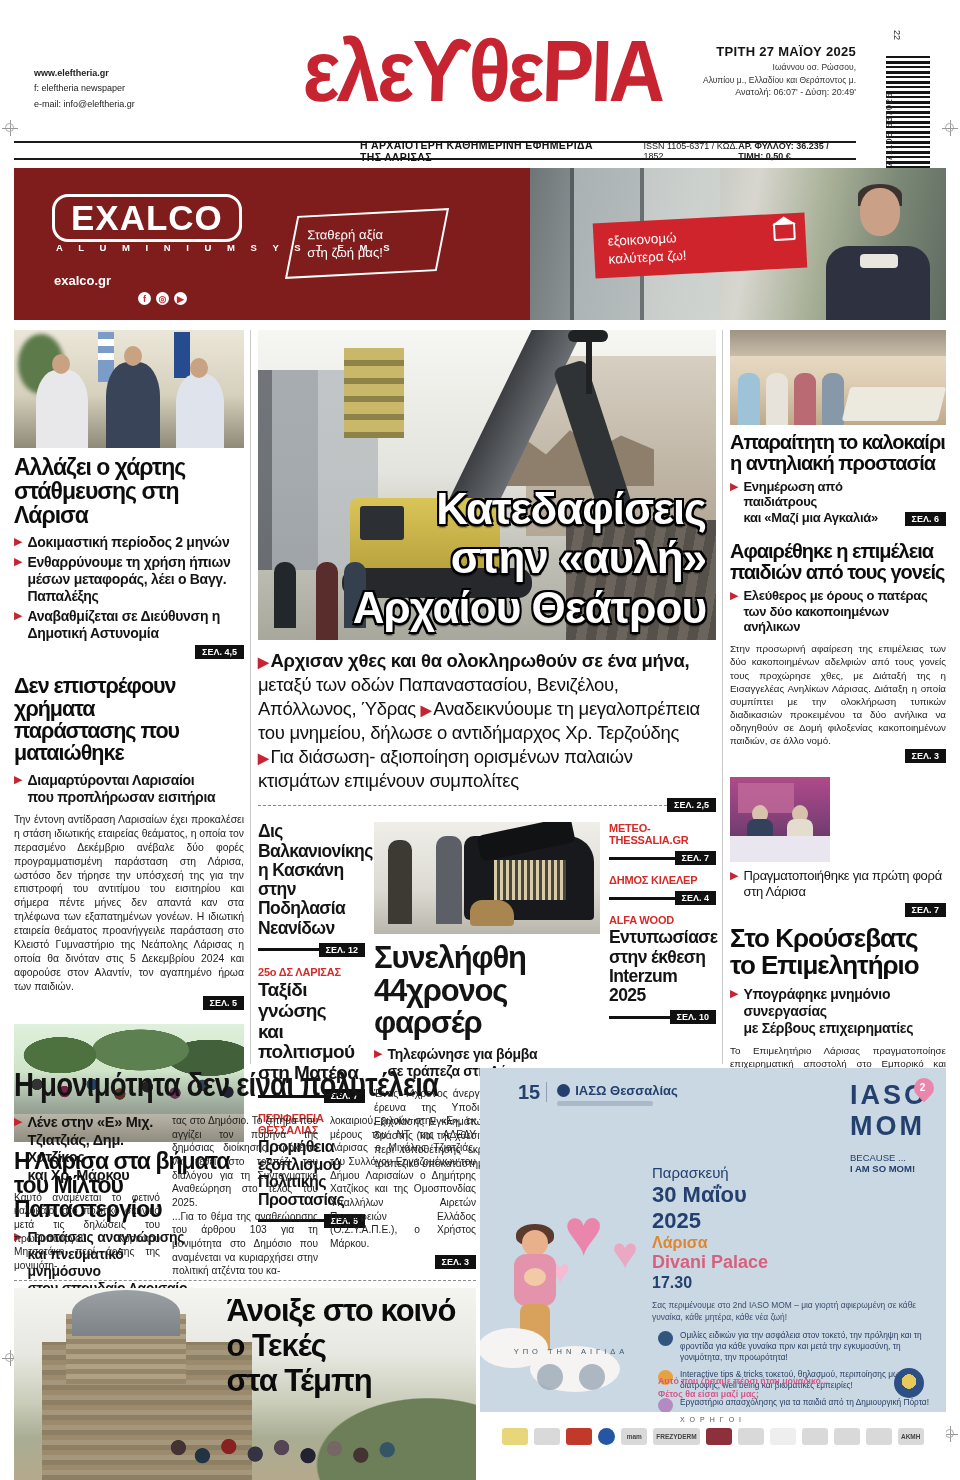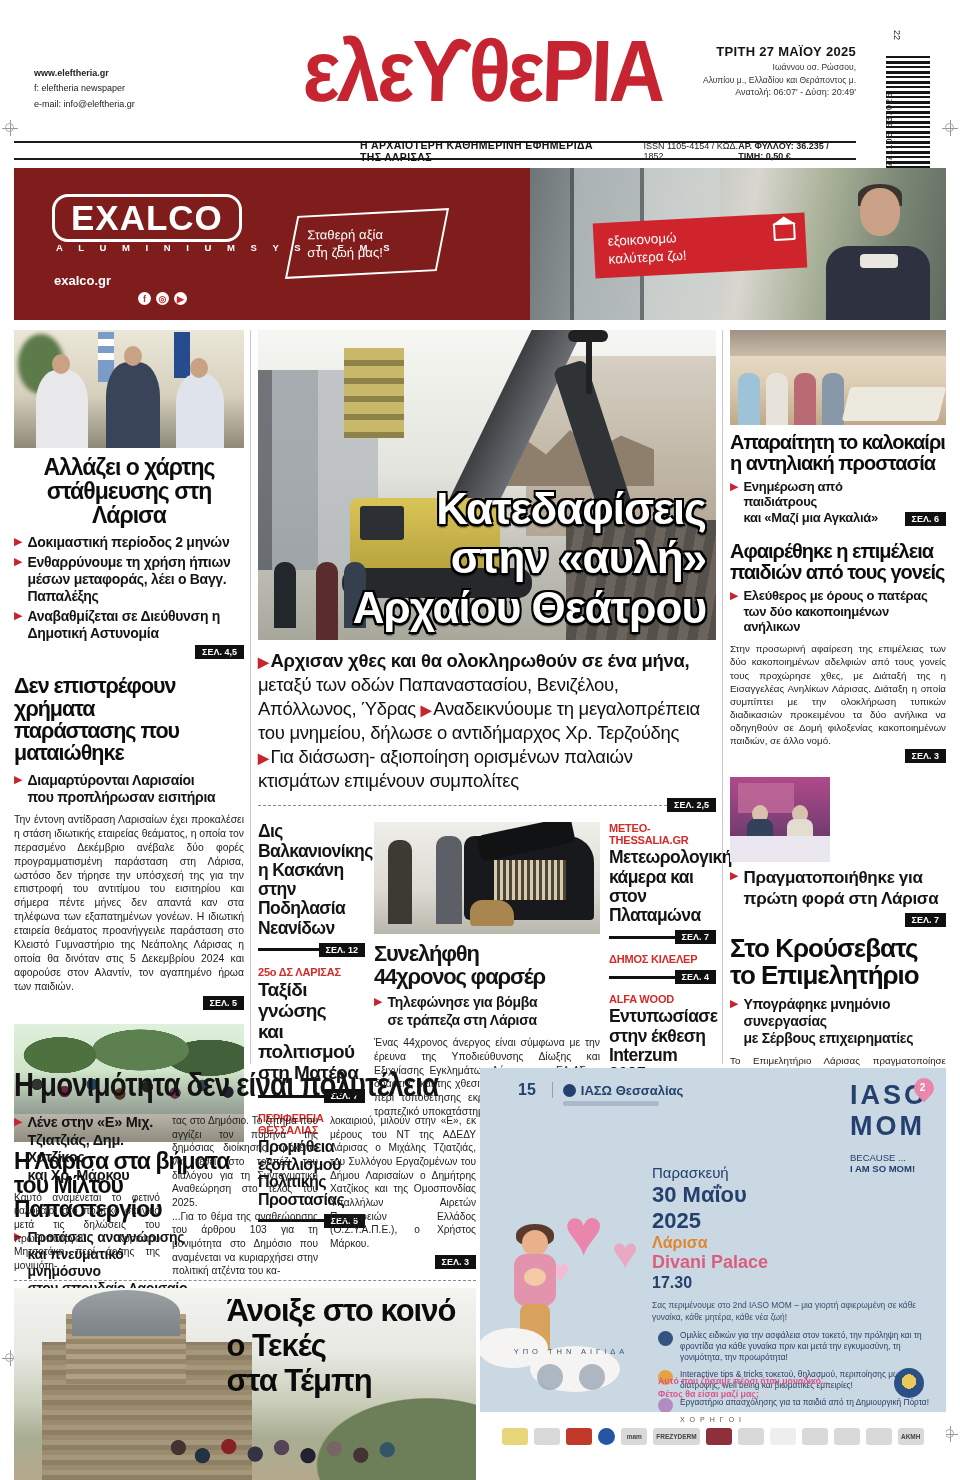--- a/index.html
+++ b/index.html
@@ -126,21 +126,21 @@
   .cs{flex:1;min-width:0;}
   .brief{margin-bottom:9px;}
   .brief .bt{font-size:17.5px;font-weight:800;line-height:1.1;letter-spacing:-0.6px;}
   .p5{height:112px;background:linear-gradient(180deg,#efeee9 0%,#dcdad2 60%,#b9b6ac 100%);}
   .p5 .car{position:absolute;right:6px;top:14px;width:130px;height:84px;background:#17191d;border-radius:10px 26px 4px 6px;}
   .p5 .hatch{position:absolute;right:26px;top:4px;width:96px;height:26px;background:#101214;transform:rotate(-12deg);border-radius:6px;}
   .p5 .cage{position:absolute;right:34px;top:38px;width:72px;height:40px;background:repeating-linear-gradient(90deg,#d8cba8 0 3px,#4a443c 3px 6px);}
   .p5 .m1{position:absolute;left:14px;top:18px;width:24px;height:84px;border-radius:10px 10px 0 0;background:#3d3a33;}
   .p5 .m2{position:absolute;left:62px;top:14px;width:26px;height:88px;border-radius:10px 10px 0 0;background:#5c6066;}
   .p5 .dog{position:absolute;left:96px;bottom:8px;width:44px;height:26px;border-radius:12px 16px 4px 4px;background:#a9854f;}
-  .cshead{font-size:22px;font-weight:800;letter-spacing:-1.2px;line-height:1.05;margin-top:8px;}
+  .cshead{font-size:31px;font-weight:800;letter-spacing:-1.2px;line-height:1.05;margin-top:8px;}
   .p6{height:95px;background:linear-gradient(180deg,#efe4d2 0%,#ddcdb4 55%,#bfa98a 100%);}
   .p6 .tent{position:absolute;left:0;top:0;right:0;height:26px;background:linear-gradient(180deg,#9e9384,#c9bda9);}
   .p6 .tbl{position:absolute;right:4px;bottom:4px;width:96px;height:34px;background:#eceade;border-radius:3px;transform:skewX(-14deg);}
   .p6 .c1,.p6 .c2,.p6 .c3,.p6 .c4{position:absolute;bottom:0;width:22px;height:52px;border-radius:9px 9px 0 0;}
   .p6 .c1{left:8px;background:#9ec3d8;} .p6 .c2{left:36px;background:#e7e3da;} .p6 .c3{left:64px;background:#b96a72;} .p6 .c4{left:92px;background:#8798a8;}
   .p7{height:85px;width:100px;background:linear-gradient(180deg,#b04a8a 0%,#7e3f77 55%,#4e3356 100%);flex:none;}
   .p7 .scr{position:absolute;left:8px;top:6px;width:56px;height:30px;background:#c06a9a;opacity:.8;}
   .p7 .tb{position:absolute;left:0;bottom:0;right:0;height:26px;background:#e9e6ef;}
   .p7 .h1c,.p7 .h2c{position:absolute;width:16px;height:18px;border-radius:50%;background:#d9c2ad;top:28px;}
   .p7 .h1c{left:22px;} .p7 .h2c{left:62px;}
@@ -165,21 +165,21 @@
   .tekke .mnt{position:absolute;right:0;top:40px;width:240px;height:152px;background:radial-gradient(ellipse 200px 120px at 80% 90%,#6d7f58 55%,transparent 56%),radial-gradient(ellipse 160px 90px at 100% 100%,#55693f 60%,transparent 61%);}
   .tekke .bld{position:absolute;left:28px;top:54px;width:210px;height:138px;background:repeating-linear-gradient(0deg,#8d7f63 0 5px,#a5977b 5px 10px,#9b8b6c 10px 15px);}
   .tekke .up{position:absolute;left:52px;top:26px;width:120px;height:70px;background:repeating-linear-gradient(0deg,#97876a 0 5px,#b0a184 5px 10px);}
   .tekke .dome{position:absolute;left:58px;top:2px;width:108px;height:46px;border-radius:50% 50% 0 0;background:linear-gradient(180deg,#9aa0a4,#7d8286);}
   .tekke .crowd{position:absolute;left:150px;bottom:0;width:240px;height:54px;
      background:radial-gradient(circle 8px at 6% 40%,#433 90%,transparent),radial-gradient(circle 8px at 16% 55%,#234 90%,transparent),radial-gradient(circle 8px at 27% 38%,#822 90%,transparent),radial-gradient(circle 8px at 38% 52%,#334 90%,transparent),radial-gradient(circle 8px at 49% 40%,#545 90%,transparent),radial-gradient(circle 8px at 60% 55%,#223 90%,transparent),radial-gradient(circle 8px at 71% 42%,#766 90%,transparent),radial-gradient(circle 8px at 82% 54%,#433 90%,transparent),radial-gradient(circle 8px at 93% 44%,#356 90%,transparent);}
   .tkhead{position:absolute;left:46%;top:6px;font-size:31px;font-weight:800;letter-spacing:-1px;line-height:1.12;color:#0b0b0b;}
   
   .iaso{position:absolute;left:480px;top:1068px;width:466px;height:394px;background:var(--iasobg);overflow:hidden;}
   .ia-head{position:absolute;left:38px;top:14px;display:flex;align-items:flex-start;gap:10px;color:var(--navy);}
-  .ia-15{font-size:16px;font-weight:800;border-right:1px solid #8fa0b5;padding-right:16px;line-height:1;}
+  .ia-15{font-size:20px;font-weight:800;border-right:1px solid #8fa0b5;padding-right:6px;line-height:1;}
   .ia-brandwrap{padding-top:1px;}
   .ia-brand{font-size:13px;font-weight:700;display:flex;gap:5px;align-items:center;}
   .ia-apple{width:13px;height:13px;border-radius:50%;background:var(--navy);flex:none;}
   .ia-tag{margin-top:3px;height:5px;width:96px;background:#8fa0b5;opacity:.55;border-radius:2px;}
   .ia-logo{position:absolute;right:18px;top:12px;color:var(--navy);}
   .ia-l1{font-size:27px;font-weight:700;letter-spacing:3px;position:relative;}
   .ia-heart{position:absolute;right:-6px;top:-2px;width:20px;height:20px;background:var(--pink);border-radius:50% 50% 50% 0;transform:rotate(-45deg);}
   .ia-heart b{transform:rotate(45deg);display:block;color:#fff;font-size:10px;text-align:center;line-height:20px;}
   .ia-l2{font-size:27px;font-weight:700;letter-spacing:3px;margin-top:0;}
   .ia-bc{font-size:9.5px;margin-top:10px;color:var(--navy);}
@@ -255,21 +255,21 @@
     </div>
   <div class="ch" style="left:2px;top:1350px;">
       <i></i>
     </div>
   <div class="ch" style="right:2px;top:1426px;">
       <i></i>
     </div>
 
   <div class="strip">
     <span class="tg">Η ΑΡΧΑΙΟΤΕΡΗ ΚΑΘΗΜΕΡΙΝΗ ΕΦΗΜΕΡΙΔΑ ΤΗΣ ΛΑΡΙΣΑΣ</span>
-    <span class="is">ISSN 1105-4154 / ΚΩΔ. 1852</span>
+    <span class="is">ISSN 1105-6371 / ΚΩΔ. 1852</span>
     <span class="iss">ΑΡ. ΦΥΛΛΟΥ: 36.235 / ΤΙΜΗ: 0,50 €</span>
   </div>
 
   <div class="exalco">
     <div class="exl">
       <div class="exlogo">EXALCO</div>
       <div class="exsub">A L U M I N I U M   S Y S T E M S</div>
       <div class="exslog">
           <span class="pre">Σταθερή αξία
 στη ζωή μας!</span>
@@ -305,21 +305,21 @@
       <span class="plant"></span>
       <span class="flag"></span>
       <span class="flag2"></span>
       <span class="f fa"></span>
       <span class="f fb"></span>
       <span class="f fc"></span>
       <span class="hd" style="left:38px;top:24px;"></span>
       <span class="hd" style="left:110px;top:16px;"></span>
       <span class="hd" style="right:36px;top:28px;"></span>
     </div>
-    <div class="h1 pre" style="font-size:23px;margin-top:8px;text-align:center;">Αλλάζει ο χάρτης
+    <div class="h1 pre" style="font-size:23px;margin-top:8px;">Αλλάζει ο χάρτης
 στάθμευσης στη Λάρισα</div>
     <div style="margin-top:6px;">
       <div class="deckrow">
           <span class="bm">▶</span>
           <span class="dt">Δοκιμαστική περίοδος 2 μηνών</span>
         </div>
       <div class="deckrow">
           <span class="bm">▶</span>
           <span class="dt">Ενθαρρύνουμε τη χρήση ήπιων μέσων μεταφοράς, λέει ο Βαγγ. Παπαλέξης</span>
         </div>
@@ -436,23 +436,20 @@
           </div>
         <div class="bodytxt">Ένας 44χρονος άνεργος είναι σύμφωνα με την έρευνα της Υποδιεύθυνσης Δίωξης και Εξιχνίασης Εγκλημάτων Λάρισας της ΕΛ.ΑΣ. ο δράστης (και της χθεσινής) τηλεφωνικής φάρσας περί τοποθέτησης εκρηκτικού μηχανισμού, σε τραπεζικό υποκατάστημα της Λάρισας.</div>
         <div class="endrow">
             <span class="sel">ΣΕΛ. 3</span>
           </div>
       </div>
 
       <div class="brr">
         <div class="brief">
           <div class="kicker">METEO-THESSALIA.GR</div>
-          <div class="bt pre">Μετεωρολογική
-κάμερα και στον
-Πλαταμώνα</div>
           <div class="pagebar">
               <span class="sel">ΣΕΛ. 7</span>
             </div>
         </div>
         <div class="brief">
           <div class="kicker">ΔΗΜΟΣ ΚΙΛΕΛΕΡ</div>
           <div class="pagebar">
               <span class="sel">ΣΕΛ. 4</span>
             </div>
         </div>
@@ -506,21 +503,21 @@
         <span class="scr"></span>
         <span class="h1c"></span>
         <span class="h2c"></span>
         <span class="s1"></span>
         <span class="s2"></span>
         <span class="tb"></span>
       </div>
     </div>
     <div class="deckrow" style="margin-top:6px;">
         <span class="bm">▶</span>
-        <span class="dt" style="font-size:17px;font-weight:700;">Πραγματοποιήθηκε για πρώτη φορά στη Λάρισα</span>
+        <span class="dt" style="font-size:13px;font-weight:400;">Πραγματοποιήθηκε για πρώτη φορά στη Λάρισα</span>
       </div>
     <div class="endrow">
         <span class="sel">ΣΕΛ. 7</span>
       </div>
 
     <div class="h1 pre" style="font-size:26px;margin-top:8px;">Στο Κρούσεβατς
 το Επιμελητήριο</div>
     <div class="deckrow" style="margin-top:7px;">
         <span class="bm">▶</span>
         <span class="dt pre" style="font-size:14px;">Υπογράφηκε μνημόνιο συνεργασίας

